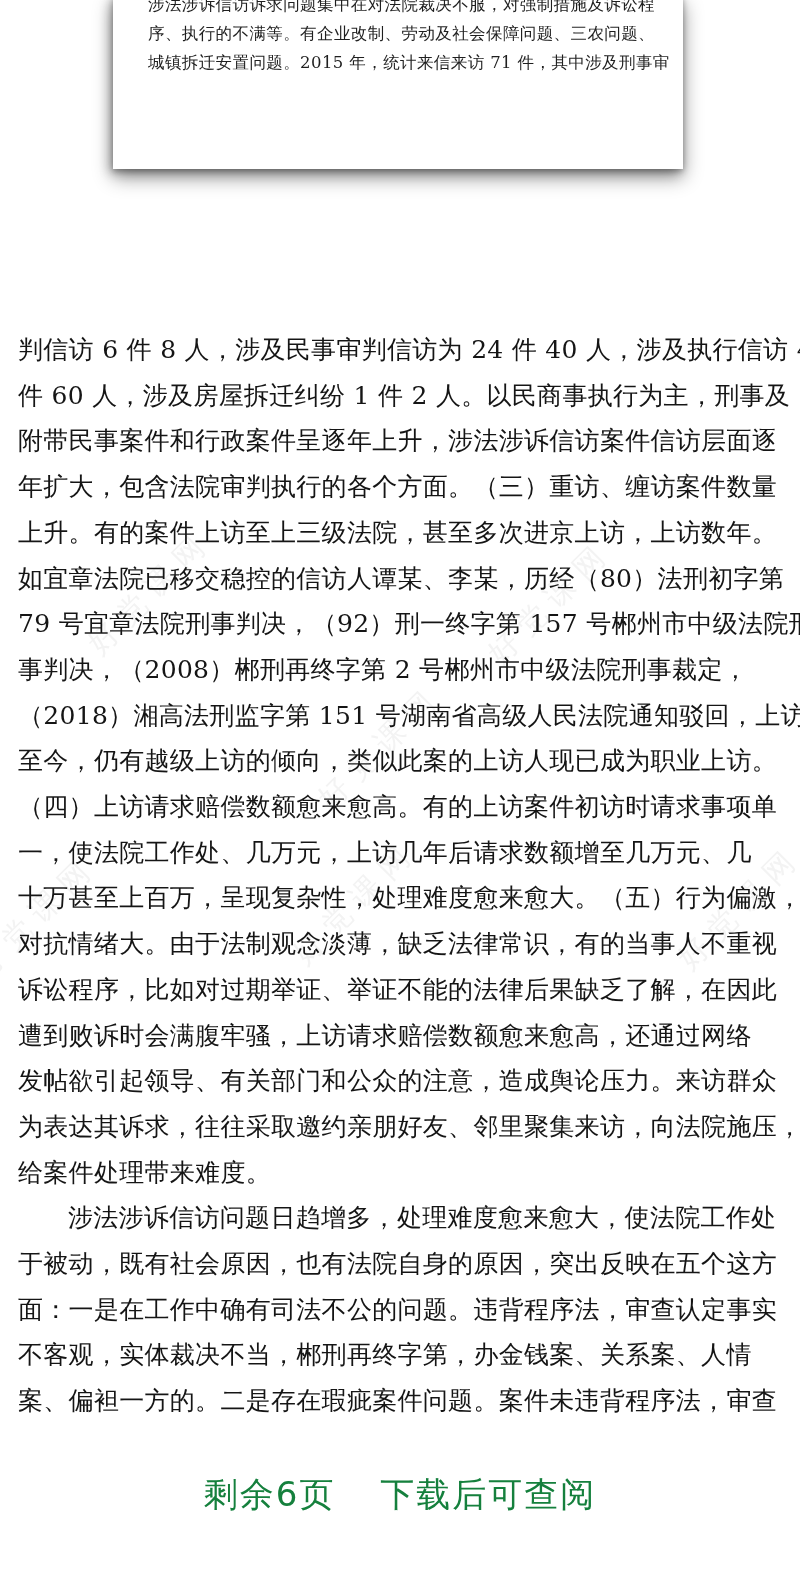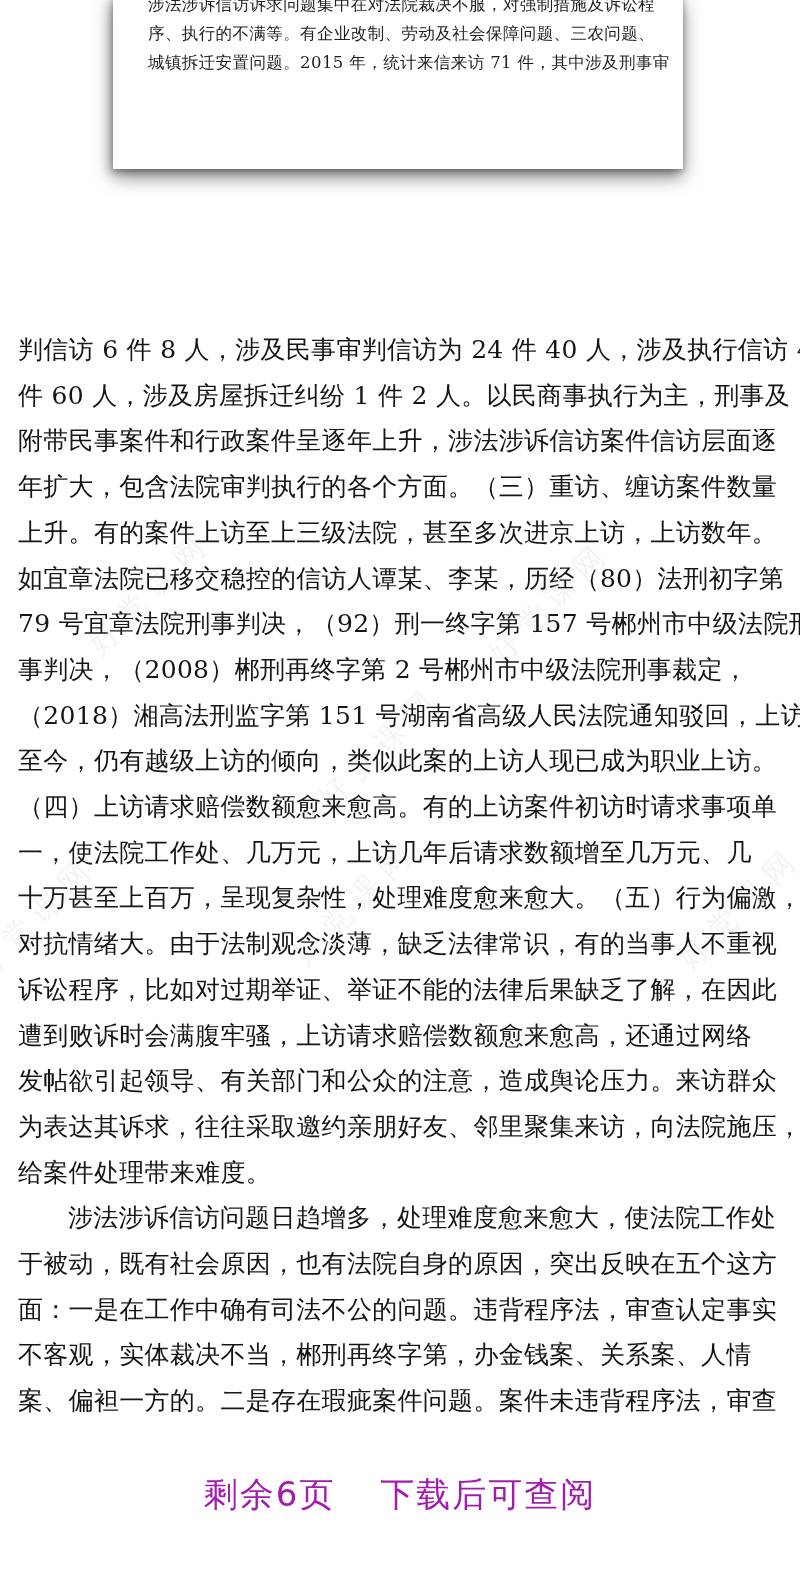--- a/index.html
+++ b/index.html
@@ -69,21 +69,21 @@
 
   
   .footer-hint {
     position: absolute;
     left: 0;
     right: 0;
     top: 1472px;
     text-align: center;
     font-family: "DejaVu Sans", "Liberation Sans", sans-serif;
     font-size: 34px;
-    color: #a21caf;
+    color: #15803d;
     letter-spacing: 2px;
   }
   .footer-hint .download-note { margin-left: 32px; }
 </style>
 </head>
 <body>
 
 <div class="page">
 
   <span class="wm wm1">好党课网</span>

